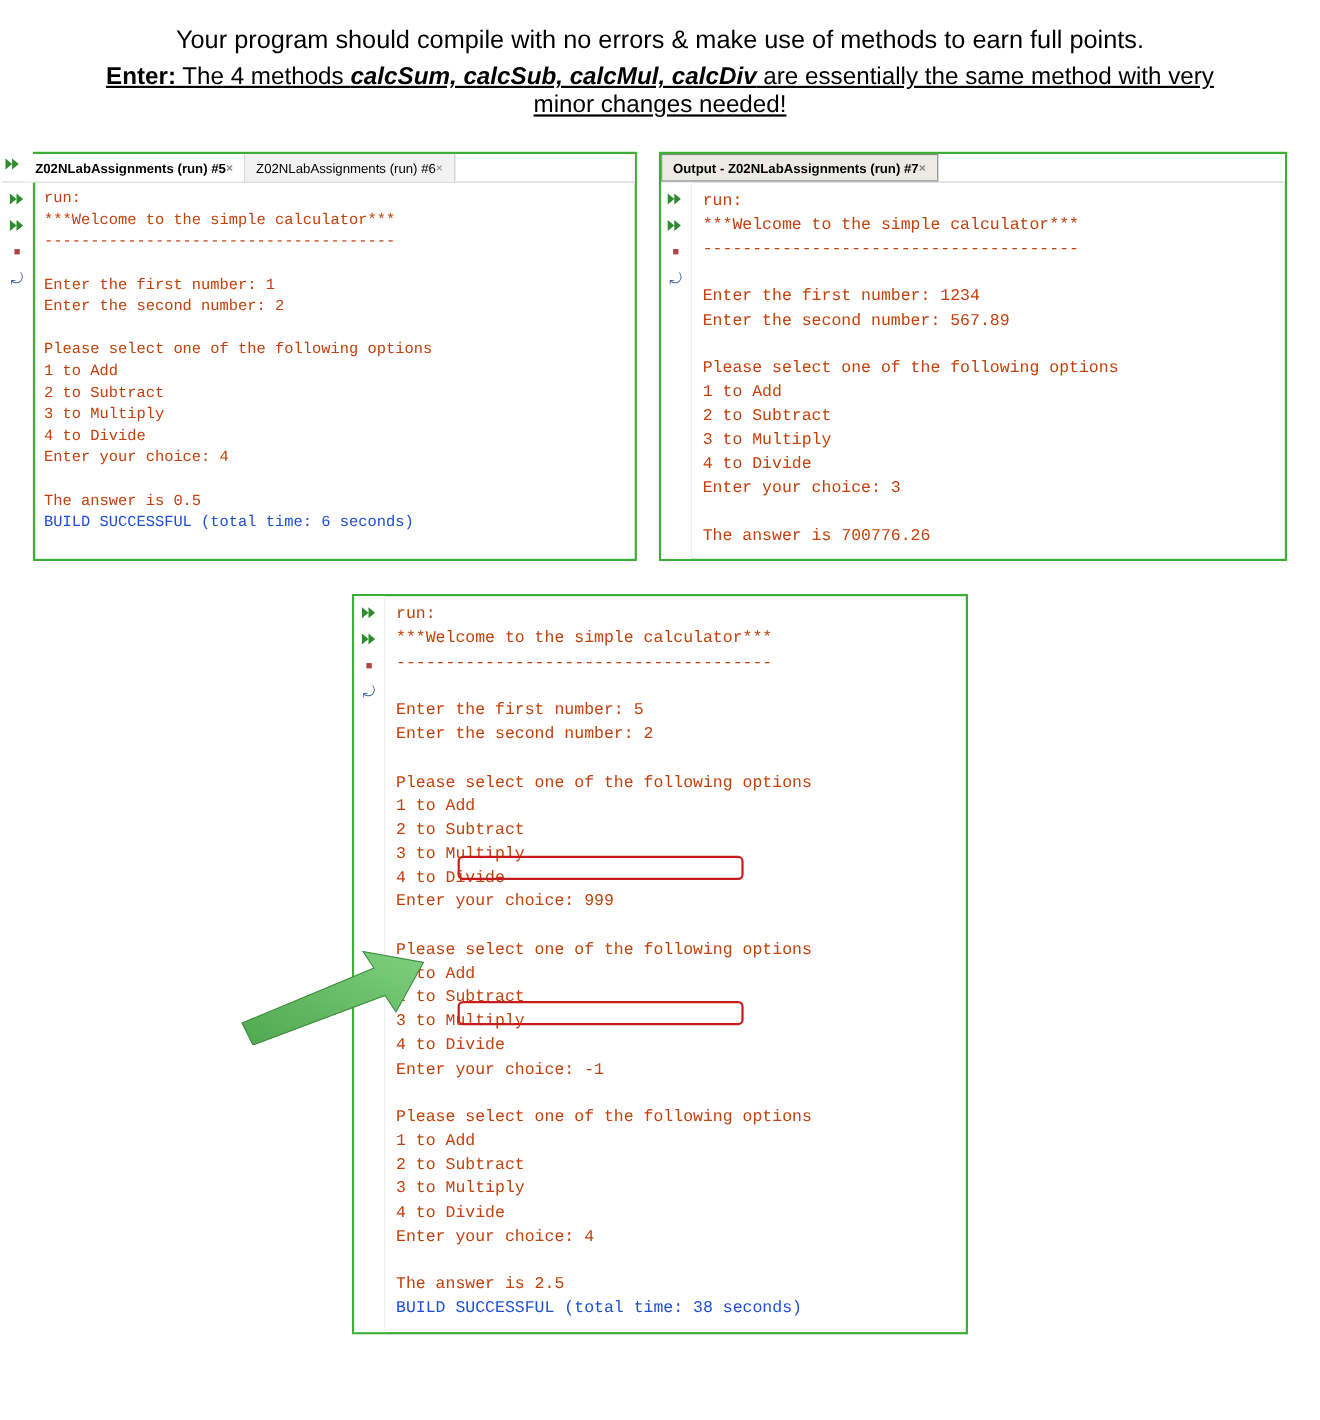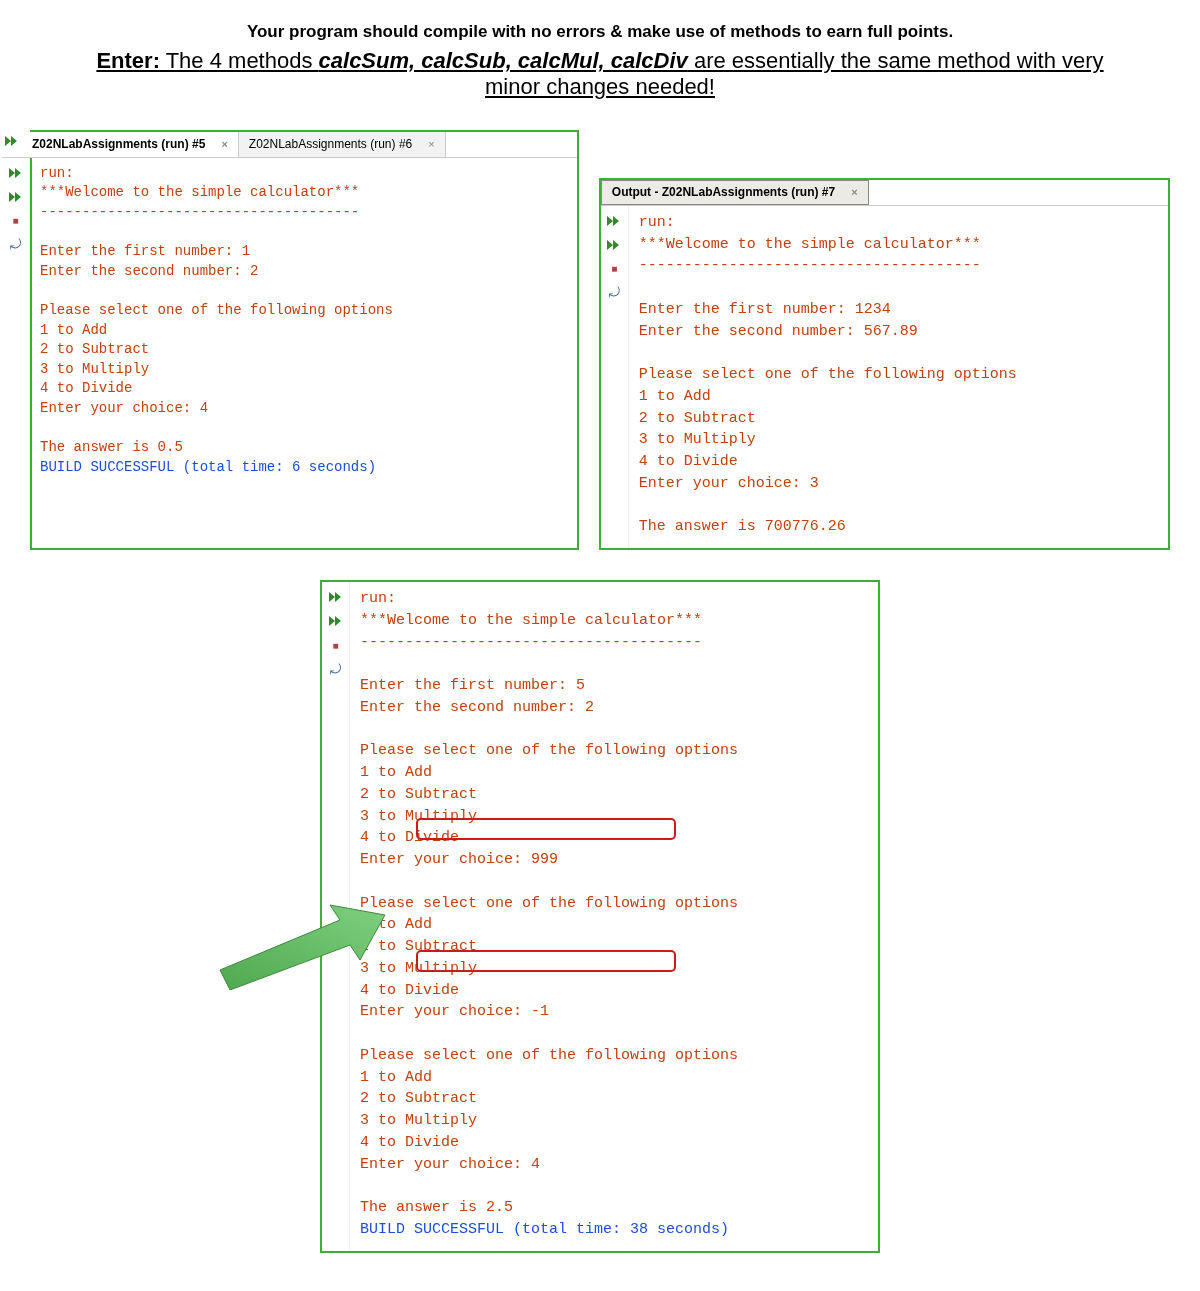--- a/index.html
+++ b/index.html
@@ -9,22 +9,22 @@
     font-family: Arial, sans-serif;
     background: #fff;
     color: #000;
     width: 1200px;
   }
   .header {
     text-align: center;
     margin-bottom: 30px;
   }
   .header-title {
-    font-size: 17px;
-    font-weight: bold;
+    font-size: 23px;
+    font-weight: normal;
     line-height: 1.4;
     text-align: center;
   }
   .hint-line {
     font-size: 22px;
     margin-top: 4px;
   }
   .hint-label { font-weight: bold; text-decoration: underline; }
   .hint-text { text-decoration: underline; }
   .hint-italic { font-style: italic; text-decoration: underline; font-weight: bold; }
@@ -35,33 +35,33 @@
     margin-left: -50px;
     margin-right: -50px;
   }
   .panel {
     border: 2px solid #3cb034;
     background: #fff;
     display: flex;
     flex-direction: column;
   }
   .panel-left { flex: 1 1 49%; }
-  .panel-right { flex: 1 1 51%; margin-top: 48px; }
+  .panel-right { flex: 1 1 51%; }
   .tab-bar {
     display: flex;
     align-items: stretch;
     background: #fff;
     border-bottom: 1px solid #ccc;
     height: 26px;
     margin-left: -30px;
   }
   .tab {
     display: flex;
     align-items: center;
-    gap: 16px;
+    gap: 0;
     padding: 0 10px;
     font-size: 12px;
     border-right: 1px solid #ccc;
     background: #f2f2f2;
     white-space: nowrap;
   }
   .tab.active {
     background: #fff;
     font-weight: bold;
   }

